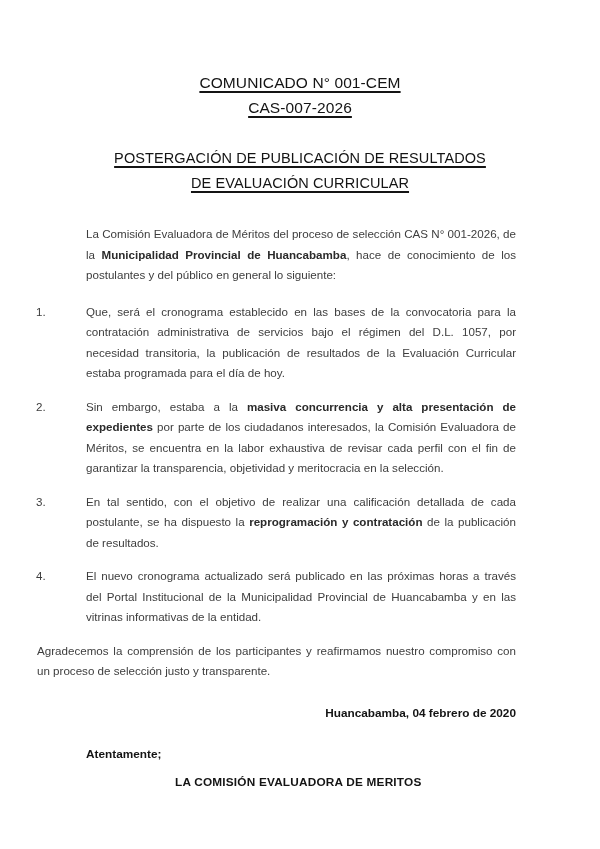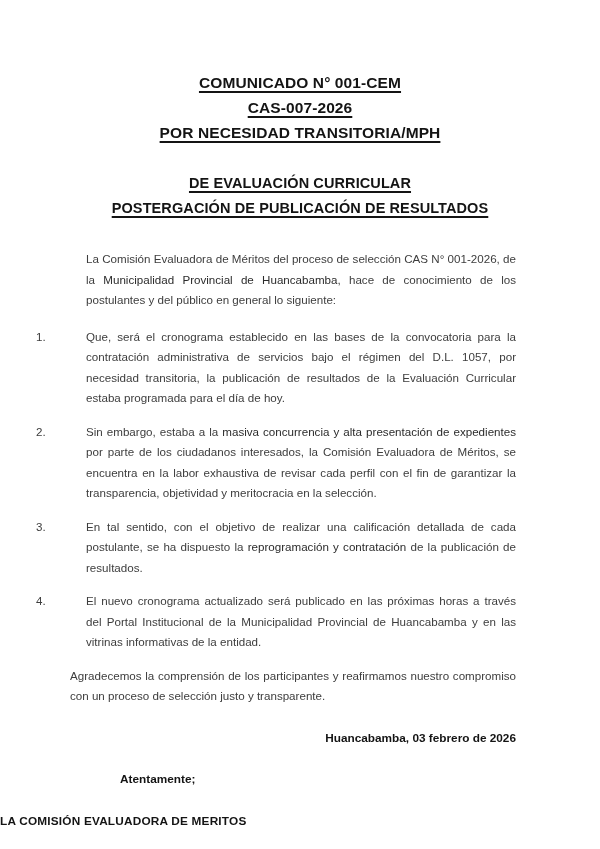--- a/index.html
+++ b/index.html
@@ -27,21 +27,21 @@
   
   .heading-block {
     text-align: center;
     color: #111111;
   }
   .heading-block-1 { padding-top: 70px; }
   .heading-block-2 { padding-top: 26px; }
 
   .heading-line {
     display: block;
-    font-weight: bold;
+    font-weight: normal;
     font-size: 15.5px;
     line-height: 25px;
     letter-spacing: 0.1px;
     color: #141414;
   }
   .heading-line > span {
     display: inline-block;
     text-decoration: underline;
     text-decoration-thickness: 2px;
     text-underline-offset: 3px;
@@ -83,84 +83,84 @@
     left: 36px;
     top: 0;
     width: 26px;
     text-align: left;
     color: #3d3d3d;
     font-size: 11.6px;
     line-height: 20.5px;
   }
 
   .closing-para {
-    padding: 0 84px 0 70px;
+    padding: 0 84px 0 37px;
     margin-top: 5px;
     font-size: 11.6px;
     line-height: 20.5px;
     text-align: justify;
     color: #3d3d3d;
   }
 
-  b, .b { font-weight: normal; color: #2b2b2b; margin-top: 16px; }
+  b, .b { font-weight: bold; color: #2b2b2b; margin-top: 16px; }
 
   
   .date-line {
     margin-top: 24px;
     padding: 0 84px 0 86px;
     text-align: right;
     font-size: 11.8px;
     font-weight: bold;
     color: #141414;
   }
   .salutation {
     margin-top: 27px;
-    padding-left: 120px;
+    padding-left: 86px;
     font-size: 11.8px;
     font-weight: bold;
     color: #141414;
   }
   .commission {
-    margin-top: 28px;
+    margin-top: 14px;
+    padding-left: 175px;
     font-size: 11.8px;
     font-weight: bold;
     color: #141414;
     letter-spacing: 0.2px;
   }
 </style>
 </head>
 <body>
 
 <div class="page">
 
   <div class="heading-block heading-block-1">
     <div class="heading-line"><span>COMUNICADO N° 001-CEM</span></div>
     <div class="heading-line"><span>CAS-007-2026</span></div>
-    <div class="heading-line"><span>POR NECESIDAD TRANSITORIA/MPH</span></div>
   </div>
 
   <div class="heading-block heading-block-2">
+    <div class="heading-line heading-sub"><span>POSTERGACIÓN DE PUBLICACIÓN DE RESULTADOS</span></div>
     <div class="heading-line heading-sub"><span>DE EVALUACIÓN CURRICULAR</span></div>
-    <div class="heading-line heading-sub"><span>POSTERGACIÓN DE PUBLICACIÓN DE RESULTADOS</span></div>
   </div>
 
   <div class="body-area">
 
     <p class="para"><span>La Comisión Evaluadora de Méritos del proceso de selección CAS N° 001-2026, de la </span><b>Municipalidad Provincial de Huancabamba</b><span>, hace de conocimiento de los postulantes y del público en general lo siguiente:</span></p>
 
     <ol class="list">
       <li class="list-item"><span class="marker">1.</span><span>Que, será el cronograma establecido en las bases de la convocatoria para la contratación administrativa de servicios bajo el régimen del D.L. 1057, por necesidad transitoria, la publicación de resultados de la Evaluación Curricular estaba programada para el día de hoy.</span><b></b><span></span></li>
       <li class="list-item"><span class="marker">2.</span><span>Sin embargo, estaba a la </span><b>masiva concurrencia y alta presentación de expedientes</b><span> por parte de los ciudadanos interesados, la Comisión Evaluadora de Méritos, se encuentra en la labor exhaustiva de revisar cada perfil con el fin de garantizar la transparencia, objetividad y meritocracia en la selección.</span></li>
       <li class="list-item"><span class="marker">3.</span><span>En tal sentido, con el objetivo de realizar una calificación detallada de cada postulante, se ha dispuesto la </span><b>reprogramación y contratación</b><span> de la publicación de resultados.</span></li>
       <li class="list-item"><span class="marker">4.</span><span>El nuevo cronograma actualizado será publicado en las próximas horas a través del Portal Institucional de la Municipalidad Provincial de Huancabamba y en las vitrinas informativas de la entidad.</span><b></b><span></span></li>
     </ol>
 
     <p class="closing-para">Agradecemos la comprensión de los participantes y reafirmamos nuestro compromiso con un proceso de selección justo y transparente.</p>
 
-    <div class="date-line">Huancabamba, 03 febrero de 2026</div>
+    <div class="date-line">Huancabamba, 04 febrero de 2020</div>
 
     <div class="salutation">Atentamente;</div>
 
     <div class="commission">LA COMISIÓN EVALUADORA DE MERITOS</div>
 
   </div>
 
 </div>
 
 </body></html>

